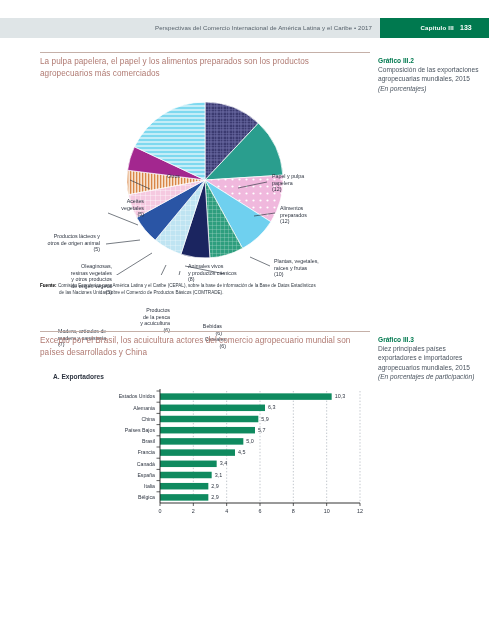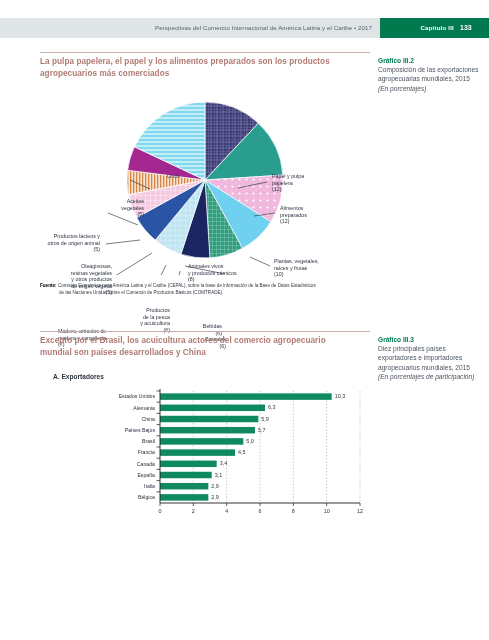--- a/index.html
+++ b/index.html
@@ -71,21 +71,20 @@
     position: absolute;
     background: #c5b0a8;
     height: 1px;
   }
   .sec-title {
     position: absolute;
     font-size: 8.2px;
     line-height: 11.5px;
     color: #b07a72;
     letter-spacing: .05px;
-    font-weight: bold;
   }
   .side-cap {
     position: absolute;
     width: 104px;
     font-size: 6.6px;
     line-height: 9.2px;
     color: #4b5560;
   }
   .side-cap b {
     color: #00794f;

